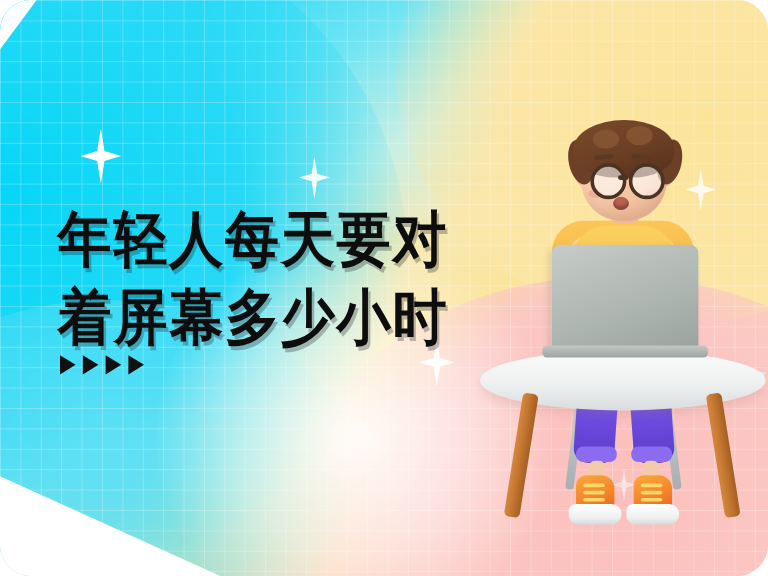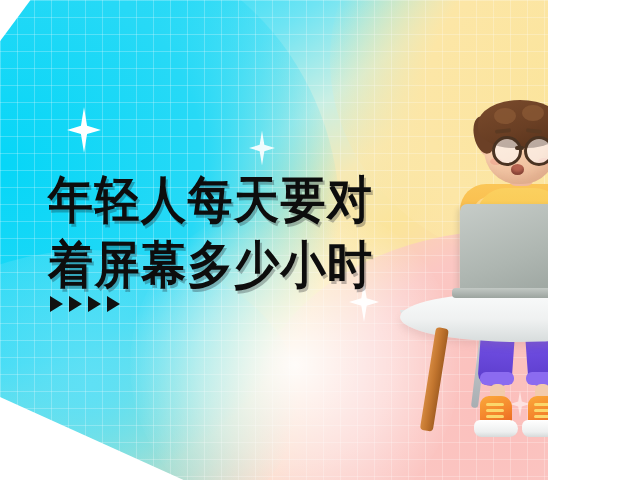--- a/index.html
+++ b/index.html
@@ -1,31 +1,32 @@
 <!DOCTYPE html>
 <html><head>
 <meta charset="utf-8">
 <style>
   html,body{margin:0;padding:0;background:#fff;}
   body{width:640px;height:480px;overflow:hidden;font-family:"Liberation Sans",sans-serif;}
 
   #poster{
-    position:relative;width:548px;height:480px;overflow:hidden;
+    position:relative;width:640px;height:480px;overflow:hidden;
     background:
       linear-gradient(145deg,
         #17D6F5 0%,
         #2FDCF7 14%,
         #6FE4F3 26%,
         #C9EFE4 38%,
         #F6E9B4 48%,
         #FBE49B 58%,
         #FBDCAE 68%,
         #FBD0BC 78%,
         #FBC6C2 88%,
         #FCC3C1 100%);
+    border-radius: 26px;
   }
 
   
   .blob{position:absolute;border-radius:50%;pointer-events:none;}
   .blob-cyan{left:-180px;top:-60px;width:520px;height:560px;
     background:radial-gradient(circle at 35% 40%, #06D6F7 0%, #27D9F6 42%, rgba(60,222,247,0) 72%);}
   .blob-yellow{left:330px;top:-150px;width:470px;height:420px;
     background:radial-gradient(circle at 55% 60%, #FBE49A 0%, #FCE6A6 45%, rgba(252,230,166,0) 75%);}
   .blob-pink{left:250px;top:230px;width:520px;height:380px;
     background:radial-gradient(circle at 50% 45%, #FBBFBC 0%, #FBC7C3 45%, rgba(251,199,196,0) 78%);}

